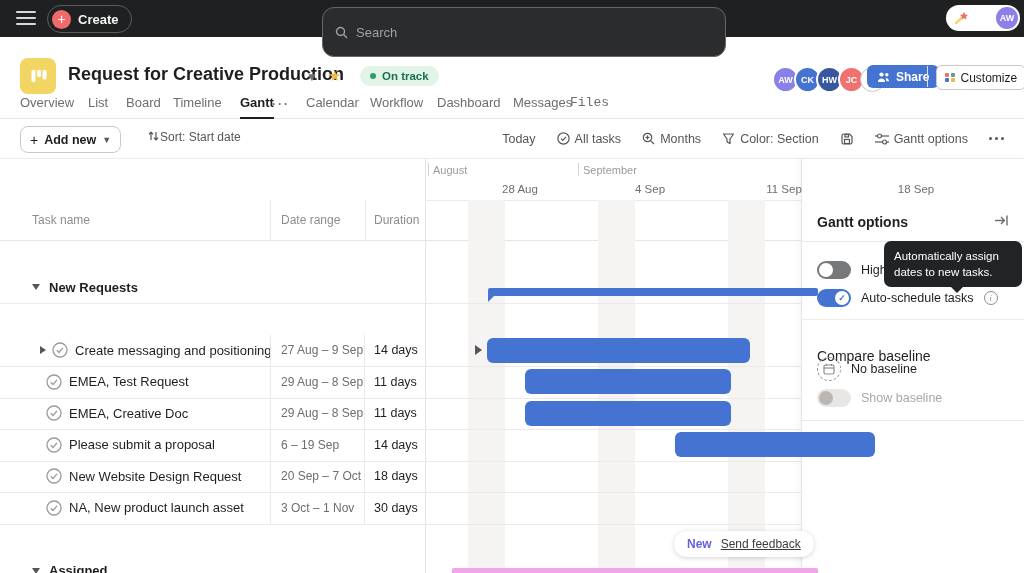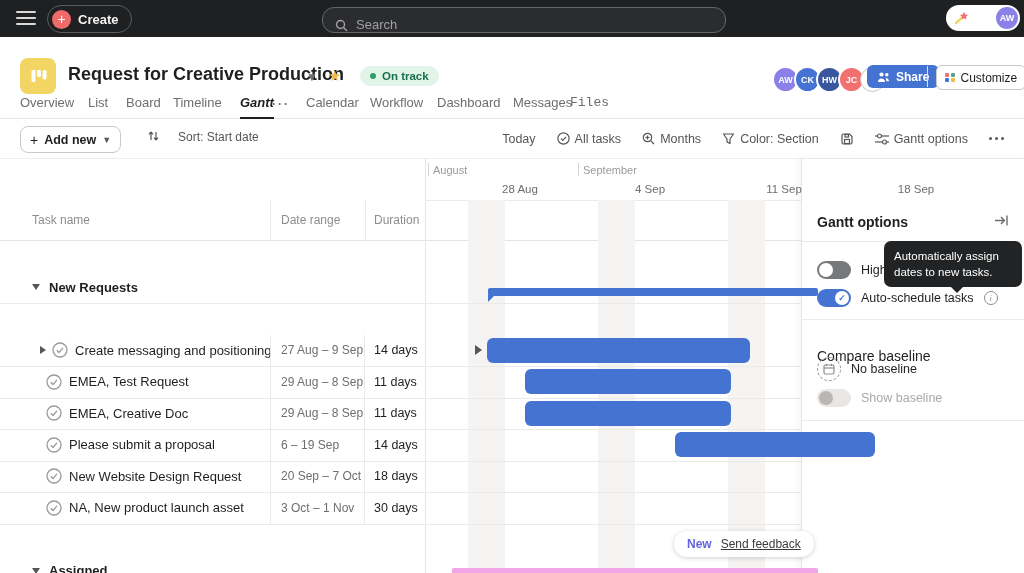--- a/index.html
+++ b/index.html
@@ -8,21 +8,21 @@
 
   
   .topbar{position:absolute;left:0;top:0;width:1024px;height:37px;background:#1f2022;}
   .hamburger{position:absolute;left:16px;top:11px;width:20px;height:14px;cursor:pointer;}
   .hamburger span{display:block;height:2px;background:#d9d9d9;border-radius:1px;margin-bottom:4px;}
   .create-btn{position:absolute;left:47px;top:5px;height:26px;border:1px solid #5c5c5e;border-radius:14px;
     display:flex;align-items:center;gap:7px;padding:0 13px 0 4px;color:#f5f4f3;font-size:13px;font-weight:600;}
   .create-plus{width:19px;height:19px;border-radius:50%;background:#f06a6a;color:#fff;display:flex;align-items:center;
     justify-content:center;font-size:14px;font-weight:400;line-height:1;}
   .searchbar{position:absolute;left:322px;top:7px;width:378px;height:24px;border:1px solid #66676a;border-radius:12px;
-    background:#2b2c2e;display:flex;align-items:flex-end;gap:8px;padding:0 12px;color:#a2a0a2;font-size:13px;}
+    background:#2b2c2e;display:flex;align-items:center;gap:8px;padding:12px 12px;color:#a2a0a2;font-size:13px;}
   .top-pill{position:absolute;left:946px;top:5px;width:64px;height:26px;background:#fff;border-radius:13px;
     display:flex;align-items:center;justify-content:space-between;padding:0 2px 0 8px;}
   .avatar{border-radius:50%;color:#fff;display:flex;align-items:center;justify-content:center;font-weight:700;}
   .topbar .avatar{width:22px;height:22px;font-size:9px;background:#8b80e8;}
 
   
   .proj-icon{position:absolute;left:20px;top:58px;width:36px;height:36px;border-radius:8px;background:#f3d563;
     display:flex;align-items:center;justify-content:center;}
   .proj-title{position:absolute;left:68px;top:64px;font-size:18px;font-weight:700;}
   .title-chevron{position:absolute;left:306px;top:70px;color:#6d6e6f;font-size:12px;}
@@ -44,21 +44,21 @@
   
   .tabs{position:absolute;left:0;top:95px;width:1024px;height:23px;border-bottom:1px solid #e7e5e3;}
   .tab{position:absolute;top:0;height:22px;font-size:13px;color:#6d6e6f;cursor:pointer;white-space:nowrap;}
   .tab.active{color:#1e1f21;font-weight:700;border-bottom:2px solid #1e1f21;}
   .tabs-dots{position:absolute;top:2px;color:#6d6e6f;letter-spacing:2px;font-weight:700;font-size:12px;cursor:pointer;}
 
   
   .toolbar{position:absolute;left:0;top:119px;width:1024px;height:39px;border-bottom:1px solid #efedeb;}
   .add-new{position:absolute;left:20px;top:7px;height:25px;border:1px solid #cbc8c6;border-radius:8px;background:#fff;
     display:flex;align-items:center;gap:6px;padding:0 9px;font-size:12.5px;font-weight:600;color:#1e1f21;}
-  .sort-ctl{position:absolute;left:148px;top:11px;display:flex;align-items:flex-start;gap:19px;font-size:12px;color:#565557;}
+  .sort-ctl{position:absolute;left:148px;top:11px;display:flex;align-items:flex-start;gap:1px;font-size:12px;color:#565557;}
   .tb-right{position:absolute;right:20px;top:7px;height:25px;display:flex;align-items:center;gap:21px;}
   .tb-item{display:flex;align-items:center;gap:5px;font-size:12.5px;color:#565557;cursor:pointer;white-space:nowrap;}
   .dots3{display:flex;gap:3px;}
   .dots3 i{width:3px;height:3px;border-radius:50%;background:#565557;}
 
   
   .month-label{position:absolute;top:164px;font-size:11px;color:#9c9a99;}
   .month-tick{position:absolute;top:163px;width:1px;height:13px;background:#d6d3d1;}
   .week-label{position:absolute;top:183px;font-size:11.5px;color:#6d6e6f;transform:translateX(-50%);}
 
@@ -193,21 +193,21 @@
         <i style="background:#f0ba4a"></i>
     </span>
     <span>Customize</span>
   </div>
 
   <div class="tabs" id="tabs">
       <div class="tab" style="left: 20px;">Overview</div>
       <div class="tab" style="left: 88px;">List</div>
       <div class="tab" style="left: 126px;">Board</div>
       <div class="tab" style="left: 173px;">Timeline</div>
-      <div class="tab active" style="left: 240px; font-style: italic;">Gantt</div>
+      <div class="tab active" style="left: 240px;">Gantt</div>
       <div class="tab" style="left: 306px;">Calendar</div>
       <div class="tab" style="left: 370px;">Workflow</div>
       <div class="tab" style="left: 437px; text-align: right;">Dashboard</div>
       <div class="tab" style="left: 513px;">Messages</div>
       <div class="tab" style="left: 570px; font-family: Liberation Mono, monospace;">Files</div>
       <div class="tabs-dots" style="left: 272px;">···</div>
     </div>
 
   <div class="toolbar">
     <div class="add-new">

